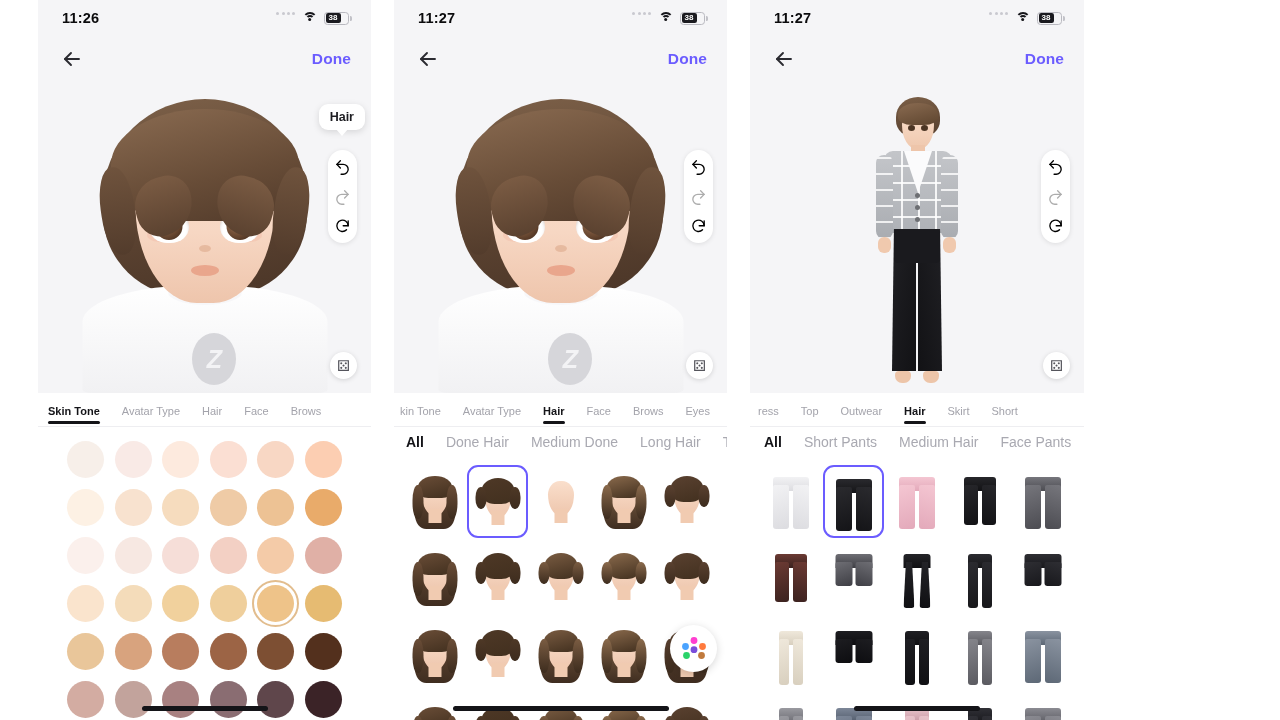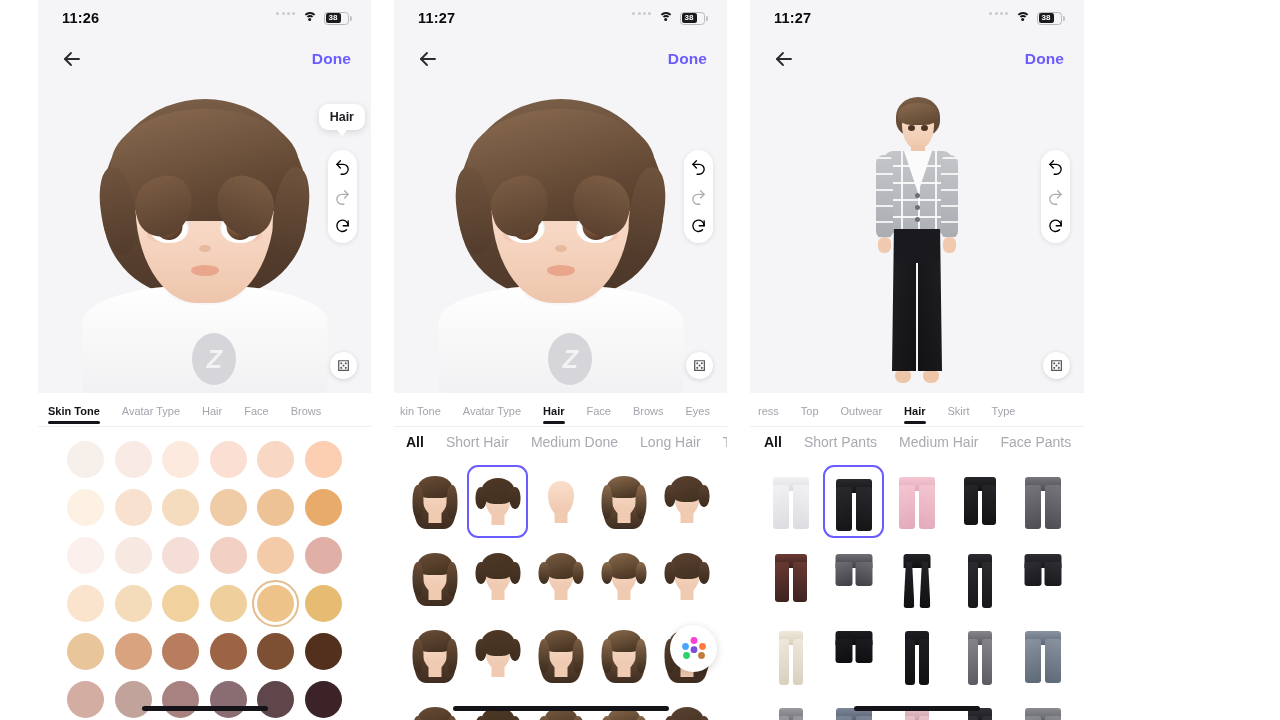--- a/index.html
+++ b/index.html
@@ -498,21 +498,21 @@
       <div class="tabs" style="padding-left: 6px;">
         <div class="tab">kin Tone</div>
         <div class="tab">Avatar Type</div>
         <div class="tab active">Hair</div>
         <div class="tab">Face</div>
         <div class="tab">Brows</div>
         <div class="tab">Eyes</div>
       </div>
       <div class="subtabs" style="padding-left: 12px;">
         <div class="stab active">All</div>
-        <div class="stab">Short Hair</div>
+        <div class="stab">Done Hair</div>
         <div class="stab">Medium Done</div>
         <div class="stab">Long Hair</div>
         <div class="stab">Tails</div>
       </div>
       <div style="position: relative;">
         <div class="item-grid">
           <div class="item-cell">
             <div class="thumb">
    <div style="position:relative;width:100%;height:100%;">
      <div style="position:absolute;left:50%;transform:translateX(-50%);top:14px;width:40px;height:50px;
@@ -988,21 +988,21 @@
             </svg></div>
         </div>
         <div class="dice-btn">⚄</div>
       </div>
       <div class="tabs" style="padding-left: 8px;">
         <div class="tab">ress</div>
         <div class="tab">Top</div>
         <div class="tab">Outwear</div>
         <div class="tab active">Hair</div>
         <div class="tab">Skirt</div>
-        <div class="tab">Type</div>
+        <div class="tab">Short</div>
       </div>
       <div class="subtabs" style="padding-left: 14px;">
         <div class="stab active">All</div>
         <div class="stab">Short Pants</div>
         <div class="stab">Medium Hair</div>
         <div class="stab">Face Pants</div>
       </div>
       <div style="position: relative;">
         <div class="item-grid">
           <div class="item-cell">

